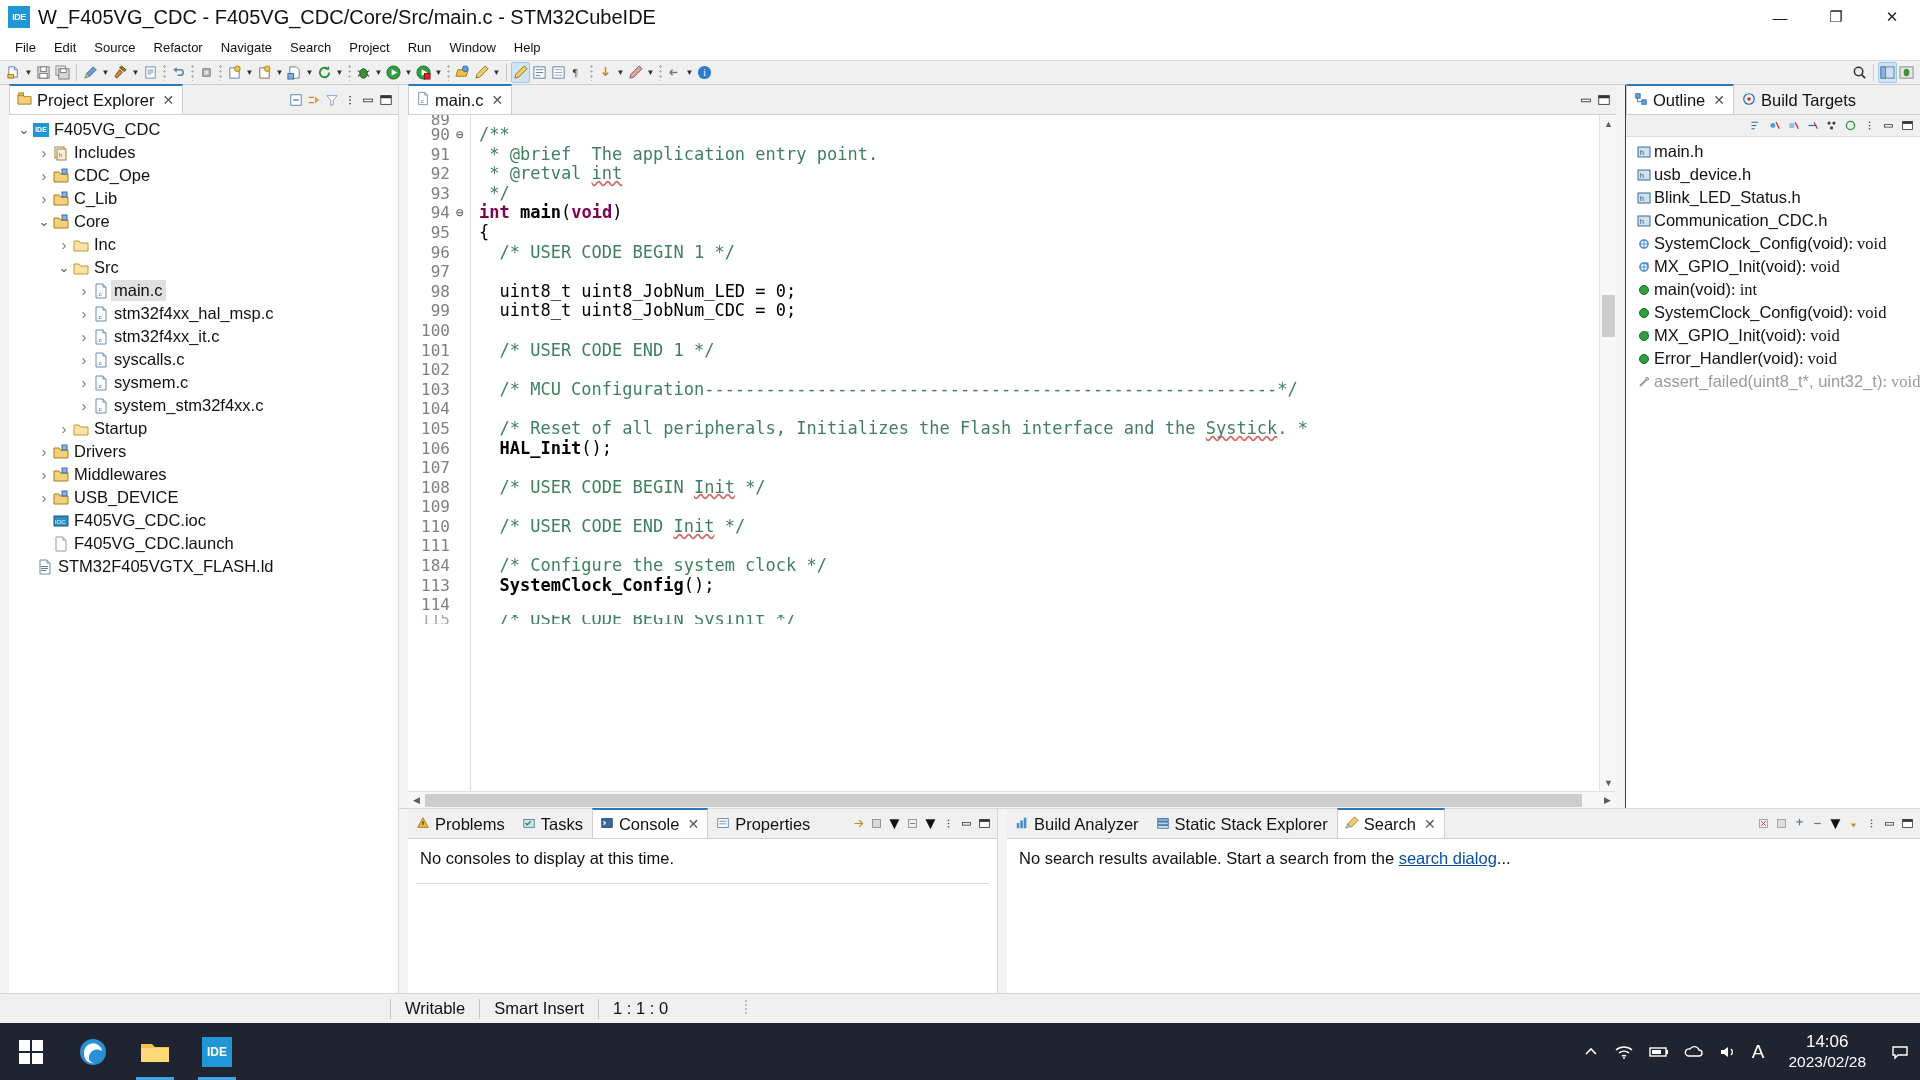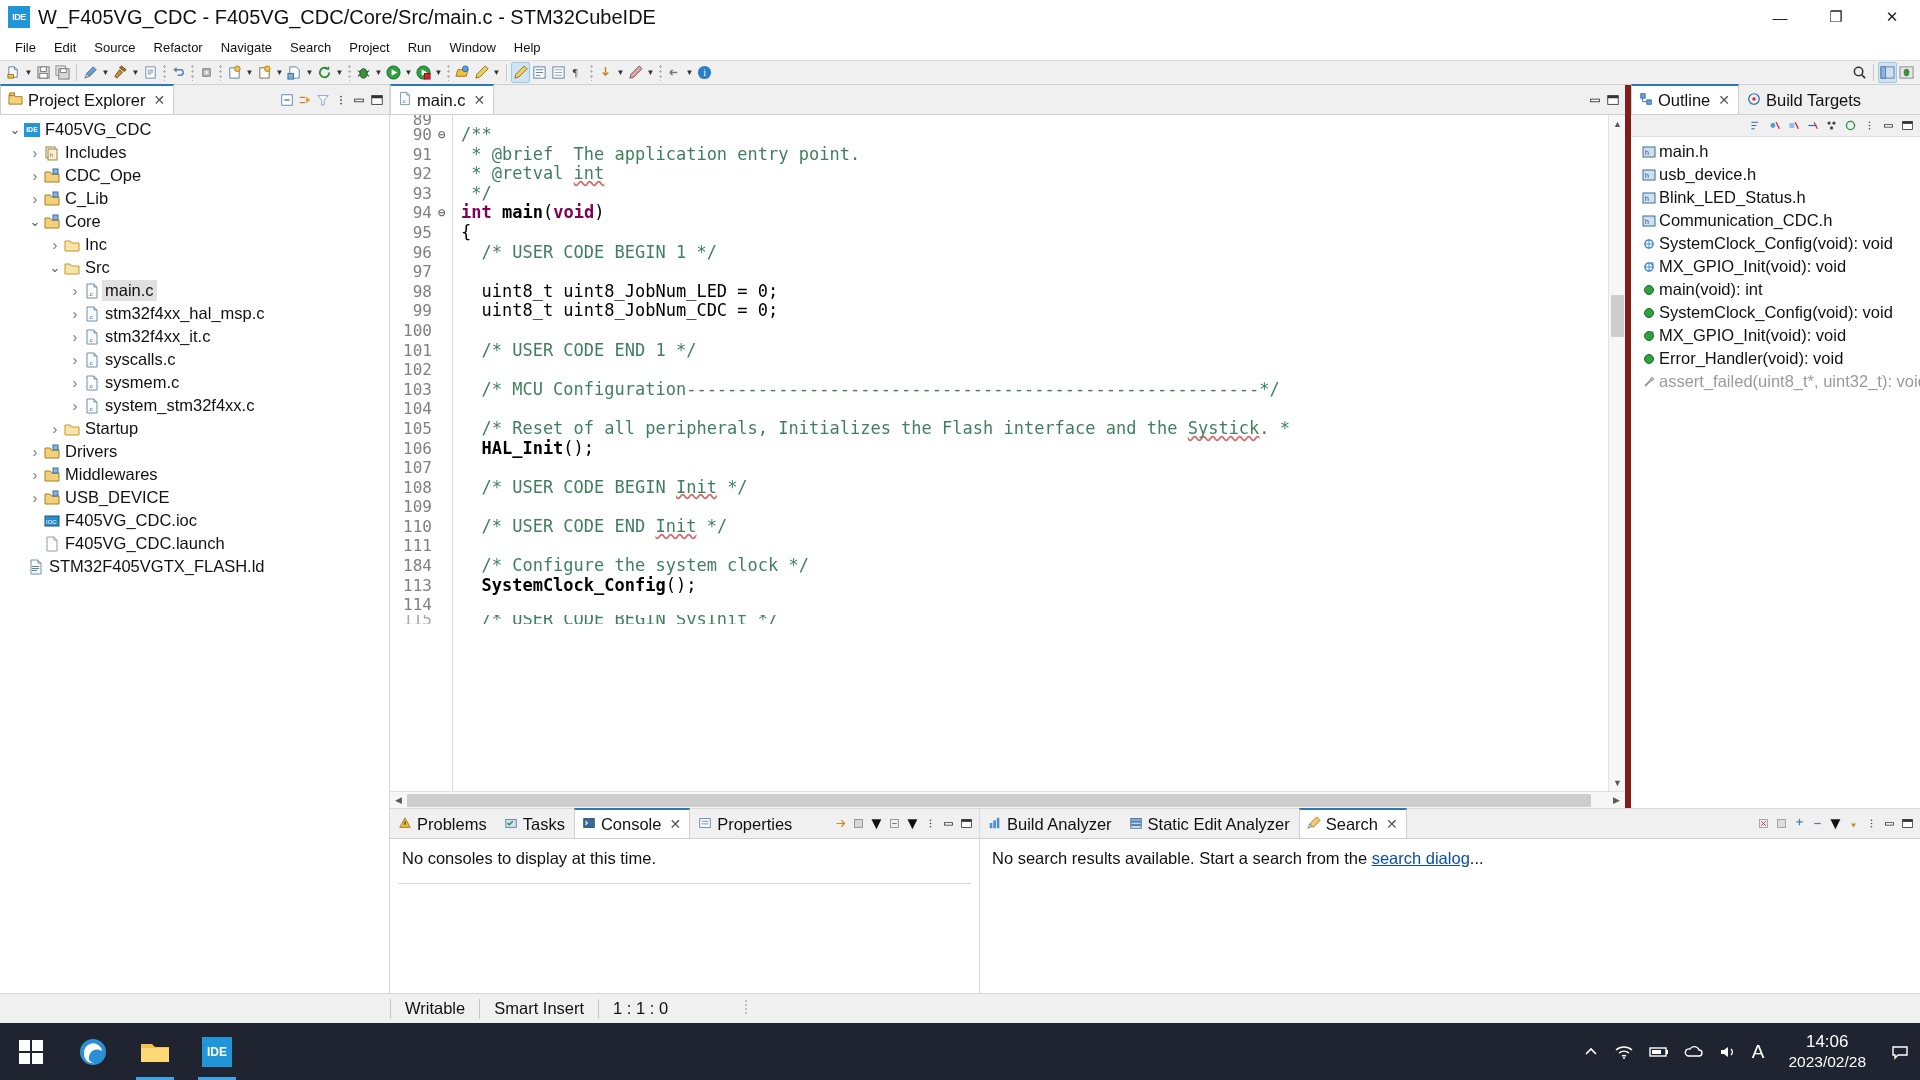--- a/index.html
+++ b/index.html
@@ -34,21 +34,21 @@
   .tb-sep { width:1px; height:17px; background:#c9c9c9; margin:0 4px; }
   .tb-dots { width:5px; height:17px; background:
       radial-gradient(circle, #b5b5b5 1px, transparent 1.2px) 0 0/5px 5px repeat-y; margin:0 2px;}
   .tb-right { margin-left:auto; display:flex; align-items:center; }
   .tb-hl { background:#cfe5f5; border:1px solid #9ec9e3; border-radius:2px; }
 
   
   .body-area { flex:1 1 auto; display:flex; min-height:0; background:#f4f4f4; }
 
   
-  .panel { display:flex; flex-direction:column; background:#0ea5e9; min-width:0; min-height:0; }
+  .panel { display:flex; flex-direction:column; background:#0ea5e9; min-width:0; min-height:0;margin-left:9px; }
   .tabstrip { height:30px; display:flex; align-items:flex-end; background:#f0f0f0;
               border-bottom:1px solid #cfcfcf; position:relative; flex:0 0 30px; }
   .vtab { height:29px; display:flex; align-items:center; gap:5px; padding:0 8px 0 7px; font-size:16.5px; color:#111;
           border:1px solid transparent; border-bottom:none; position:relative; white-space:nowrap;}
   .vtab.active { background:#fff; border-color:#cfcfcf; border-top:2px solid #2b7ab8; height:30px; }
   .vtab .x { font-size:14px; color:#555; margin-left:3px; }
   .tabtools { margin-left:auto; display:flex; align-items:center; gap:1px; padding-right:4px; height:29px;}
   .ttbtn { width:17px; height:17px; display:flex; align-items:center; justify-content:center; }
   .panel-body { flex:1 1 auto; overflow:hidden; background:#fff; position:relative; }
 
@@ -82,21 +82,21 @@
   .hscroll { height:17px; background:#f7f7f7; border-top:1px solid #e2e2e2; position:relative; flex:0 0 17px; display:flex; align-items:center;}
   .hbtn { width:17px; height:17px; display:flex; align-items:center; justify-content:center; color:#5a5a5a; font-size:9px;}
   .hthumb { position:absolute; height:13px; top:2px; background:#cdcdcd; border-radius:1px;}
 
   
   .olist { padding-top:3px; font-size:16.5px; }
   .orow { height:23px; display:flex; align-items:center; padding-left:8px; white-space:nowrap; }
   .oicon { width:20px; flex:none; display:flex; align-items:center; justify-content:center;}
   .olabel { color:#111; }
   .olabel.dim { color:#9a9a9a; }
-  .otype { color:#111; }
+  .otype { color:#111;font-family:Liberation Serif, serif; }
 
   
   .bottom-dock { flex:0 0 185px; display:flex; background:#f4f4f4; border-top:1px solid #d8d8d8; min-height:0;}
   .empty-msg { padding:10px 12px; font-size:16.5px; color:#111; }
   .empty-msg a { color:#0b4ea2; text-decoration:underline; }
   .console-rule { border-bottom:1px solid #d9d9d9; margin:5px 8px 0 8px;}
 
   
   .statusbar { flex:0 0 30px; height:30px; display:flex; align-items:center; background:#f0f0f0;
                border-top:1px solid #d4d4d4; font-size:16.5px; color:#111; }
@@ -700,21 +700,21 @@
               <div class="vbtn" style="bottom:0;">▼</div>
             </div>
           </div>
           <div class="hscroll">
             <div class="hbtn">◀</div>
             <div class="hthumb" style="left:17px; right:34px;"></div>
             <div class="hbtn" style="margin-left:auto;">▶</div>
           </div>
         </div>
 
-        <div class="panel" style="width:295px; flex:none; border-left:6px solid #7f1d1d;">
+        <div class="panel" style="width:295px; flex:none; border-left:1px solid #7f1d1d;">
           <div class="tabstrip">
             <div class="vtab active">
               <span>
                 <svg width="14" height="14" viewBox="0 0 16 16">
                     <rect x="2" y="2" width="5" height="5" fill="#6aa3d8" stroke="#2a6ba8"></rect>
                     <rect x="9" y="9" width="5" height="5" fill="#6aa3d8" stroke="#2a6ba8"></rect>
                     <path d="M4 7v4h5" stroke="#2a6ba8" fill="none"></path>
                   </svg>
               </span>
               <span>Outline</span>
@@ -995,21 +995,21 @@
               <span>Build Analyzer</span>
             </div>
             <div class="vtab">
               <span>
                 <svg width="14" height="14" viewBox="0 0 16 16">
                     <rect x="2" y="3" width="12" height="3" fill="#8ab4de" stroke="#3a6a9a"></rect>
                     <rect x="2" y="7" width="12" height="3" fill="#b8d4ee" stroke="#3a6a9a"></rect>
                     <rect x="2" y="11" width="12" height="3" fill="#d8e8f6" stroke="#3a6a9a"></rect>
                   </svg>
               </span>
-              <span>Static Edit Analyzer</span>
+              <span>Static Stack Explorer</span>
             </div>
             <div class="vtab active">
               <span>
                 <svg width="14" height="14" viewBox="0 0 16 16">
                     <path d="M11 1l4 4-8 8-4-4z" fill="#f0c878" stroke="#a07a18"></path>
                     <path d="M3 9l-2 5 5-2z" fill="#d8d8d8" stroke="#888"></path>
                   </svg>
               </span>
               <span>Search</span>
               <span class="x">✕</span>

